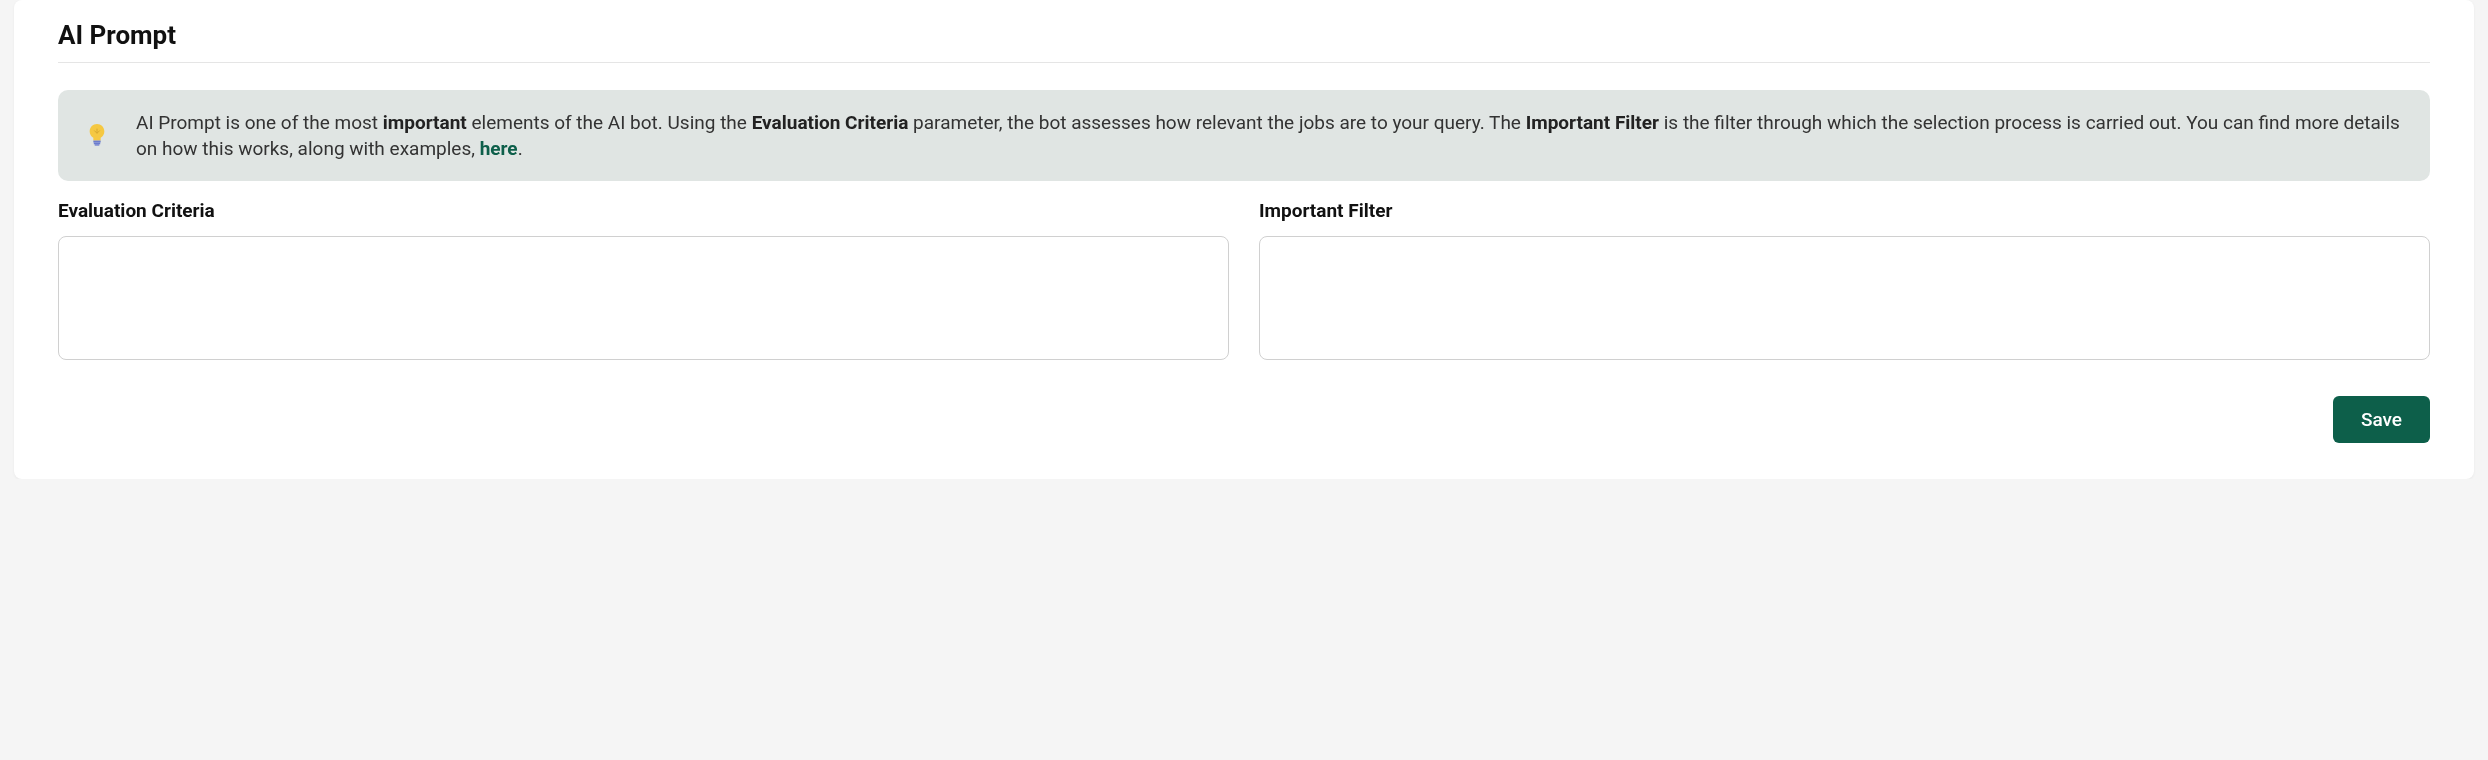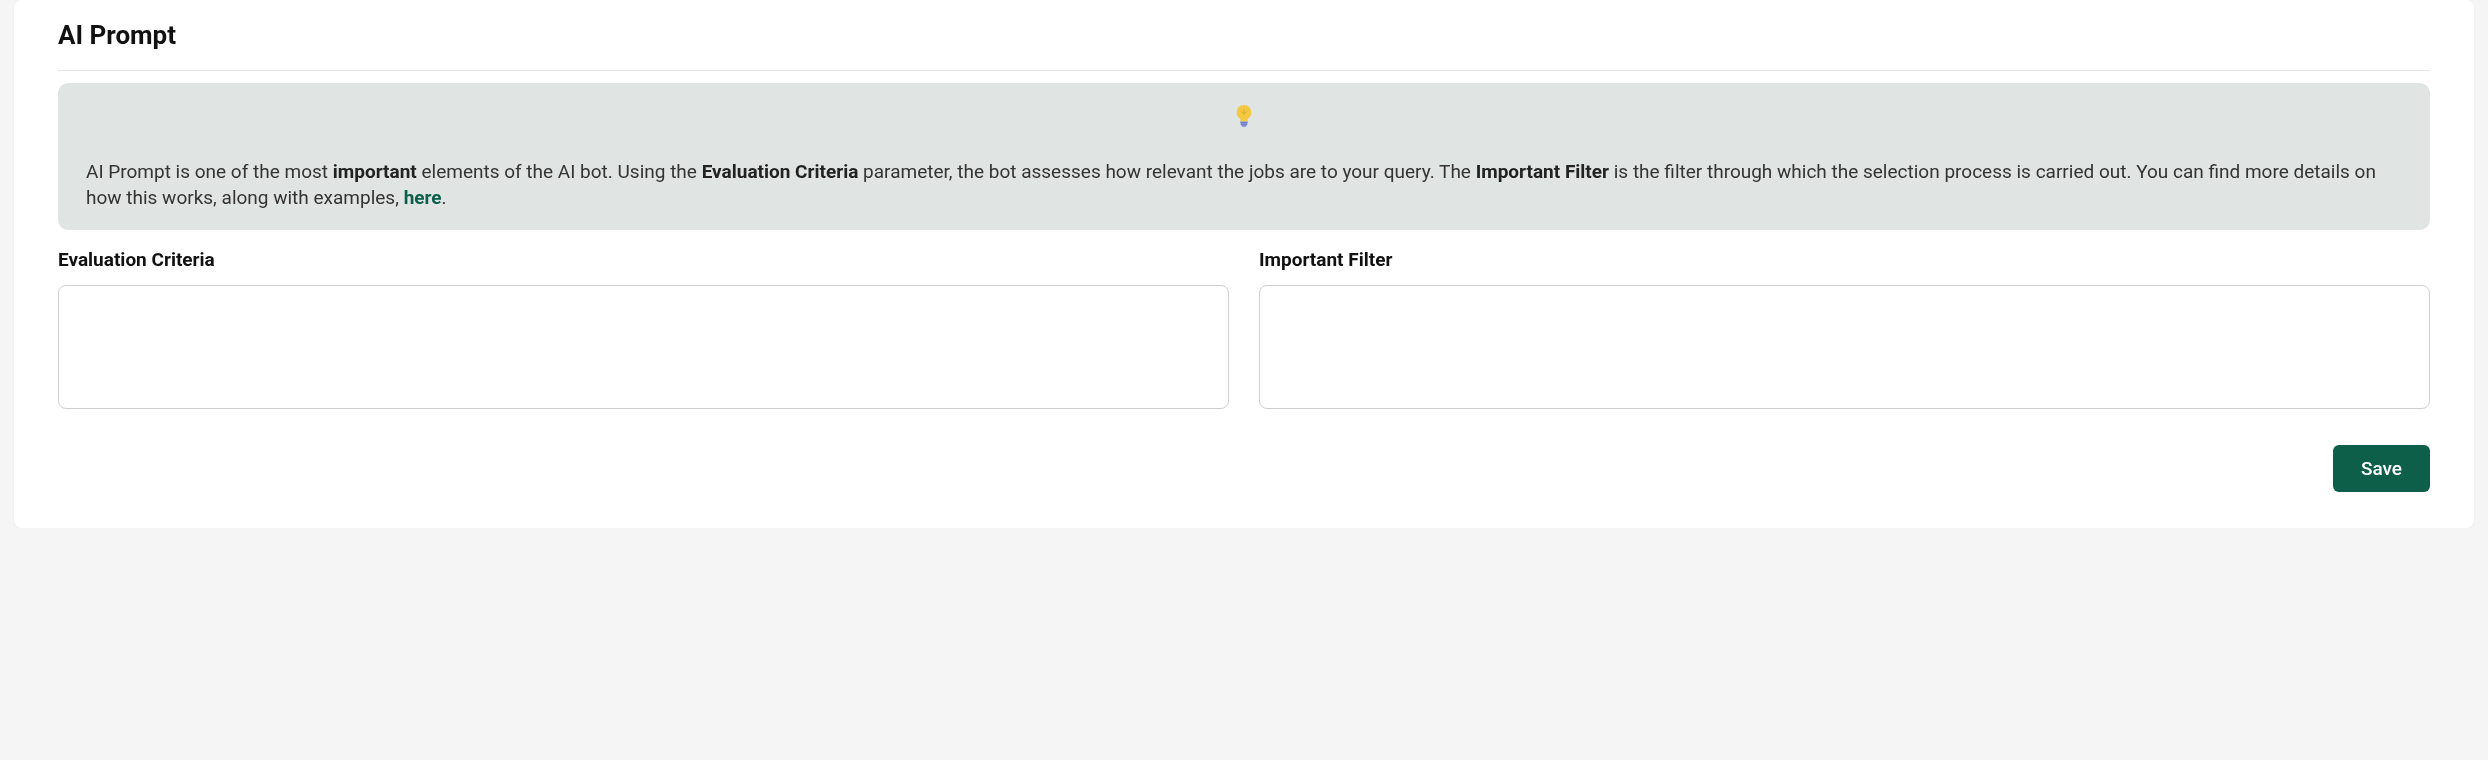--- a/index.html
+++ b/index.html
@@ -19,34 +19,33 @@
       border-radius: 8px;
       box-shadow: 0 1px 3px rgba(0,0,0,0.05);
       margin: 0 14px;
       padding: 20px 44px 36px 44px;
     }
     
     .section-title {
       font-size: 26px;
       font-weight: 700;
       color: #111;
-      padding-bottom: 20px;
+      padding-bottom: 12px;
       border-bottom: 1px solid #e5e5e5;
-      margin-bottom: 12px;
+      margin-bottom: 27px;
     }
     
     .info-box {
       background: #e0e5e3;
       border-radius: 10px;
       padding: 20px 28px;
       display: flex;
       align-items: center;
       gap: 28px;
       margin-bottom: 18px;
-      flex-direction: column;
     }
     
     .info-icon {
       flex-shrink: 0;
       display: flex;
       align-items: center;
       justify-content: center;
     }
     
     .info-icon svg {

